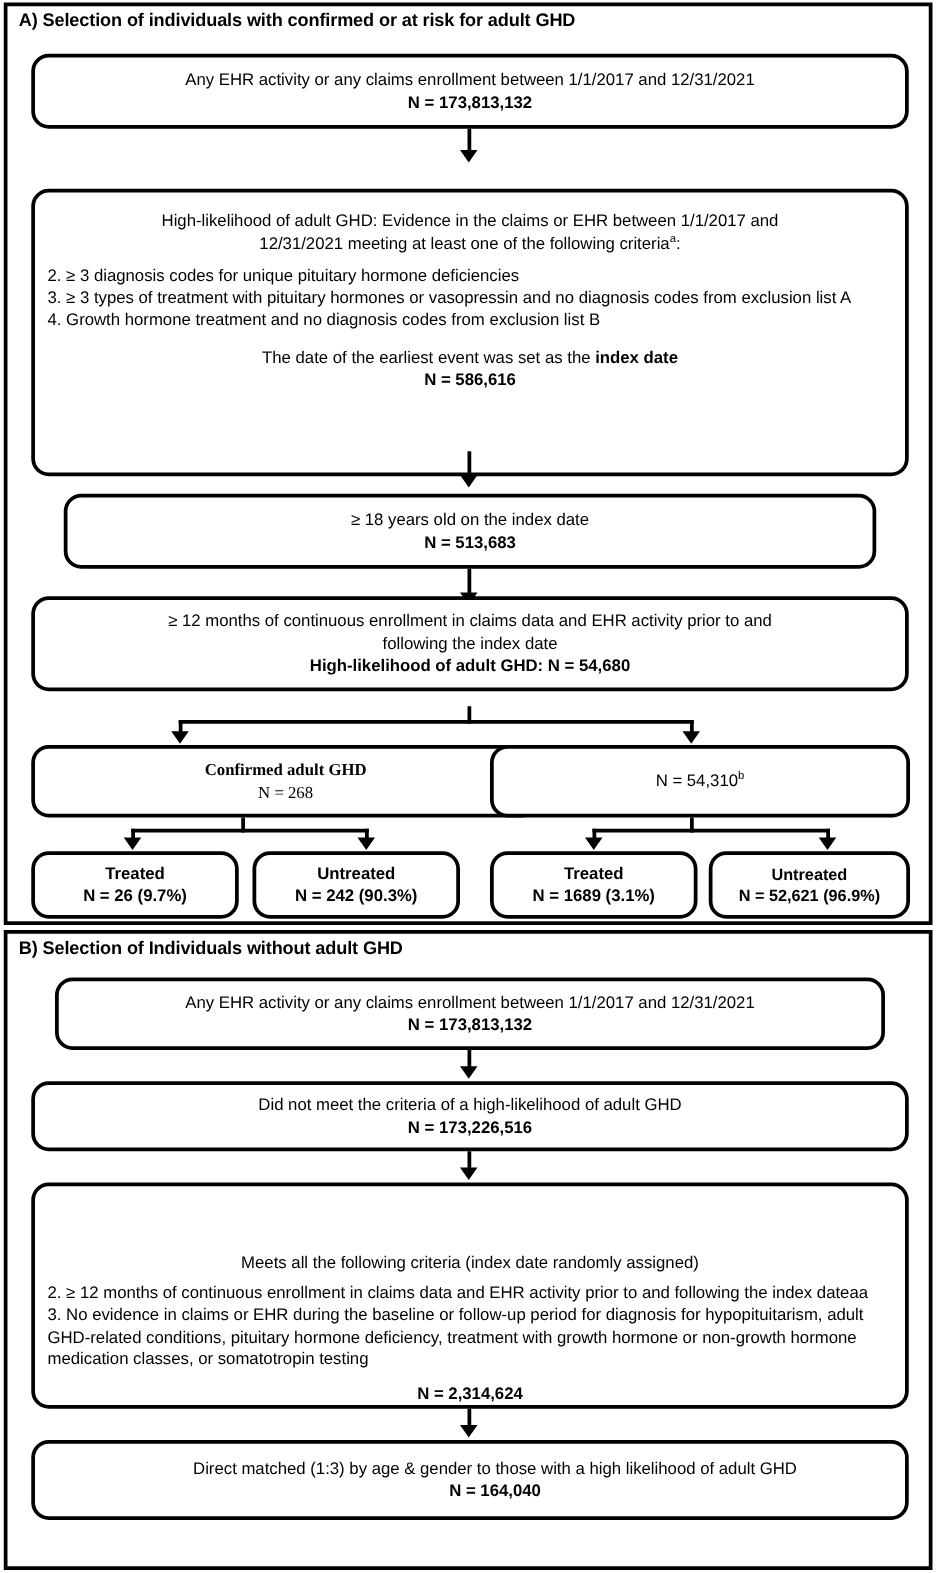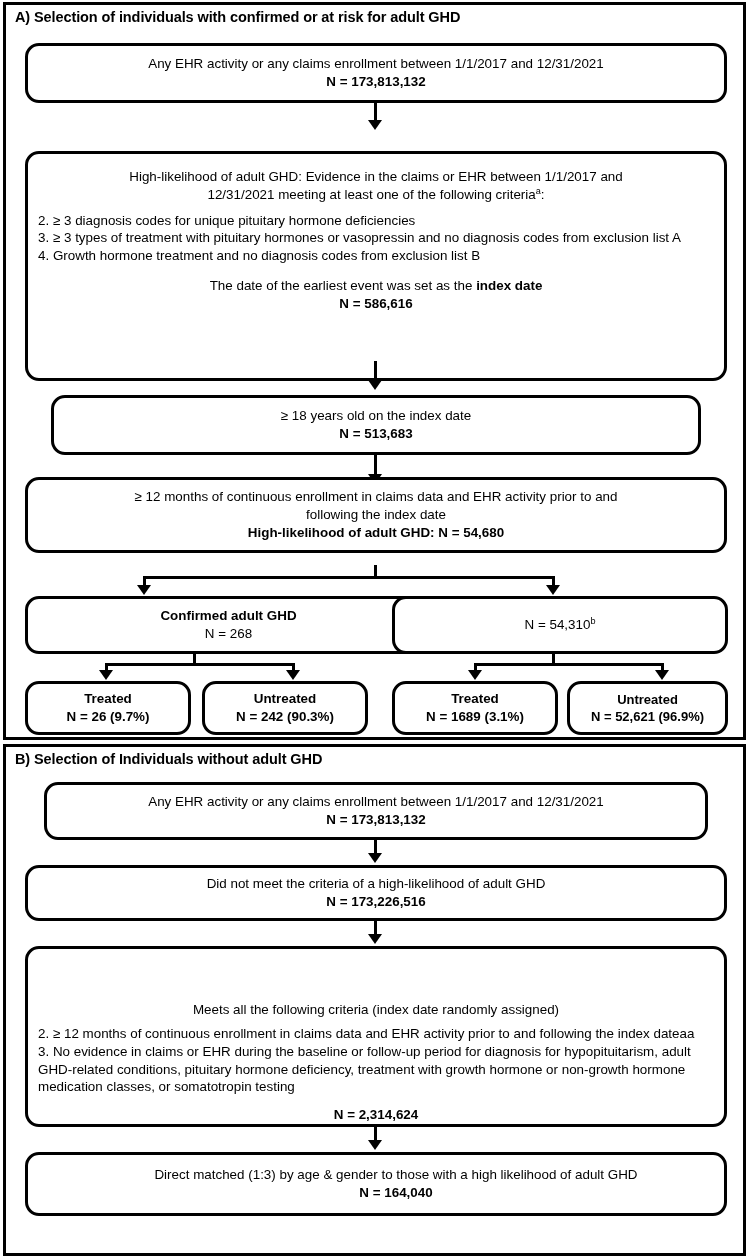--- a/index.html
+++ b/index.html
@@ -134,21 +134,21 @@
       <div class="pad bold">High-likelihood of adult GHD: N = 54,680</div>
     </div>
 
     <div class="vline" style="left:368px; top:560px; height:14px;"></div>
     <div class="hline" style="left:137px; top:571px; width:412px;"></div>
     <div class="vline" style="left:137px; top:571px; height:12px;"></div>
     <div class="arrowhead" style="left:131px; top:580px;"></div>
     <div class="vline" style="left:546px; top:571px; height:12px;"></div>
     <div class="arrowhead" style="left:540px; top:580px;"></div>
 
-    <div class="box" style="left:19px; top:591px; width:407px; height:58px;">
+    <div class="box" style="left:19px; top:591px; width:407px; height:58px;font-family:Liberation Serif, serif;">
       <div class="pad bold">Confirmed adult GHD</div>
       <div class="pad">N = 268</div>
     </div>
 
     <div class="box" style="left:386px; top:591px; width:336px; height:58px;">
       <div class="pad">
         <span>N = 54,310</span><sup>b</sup>
       </div>
     </div>
 

